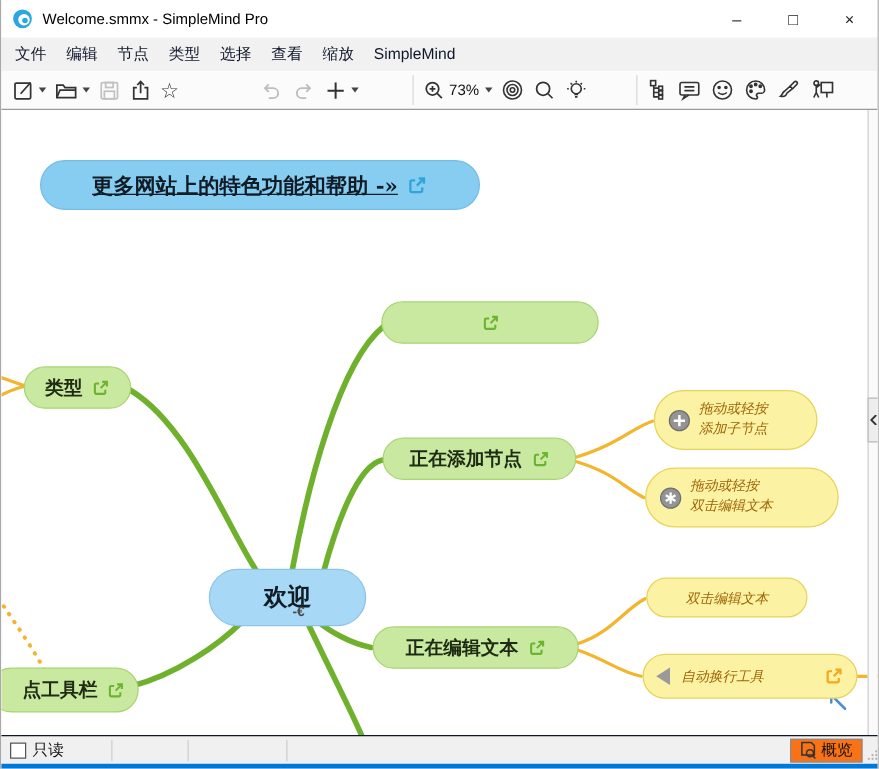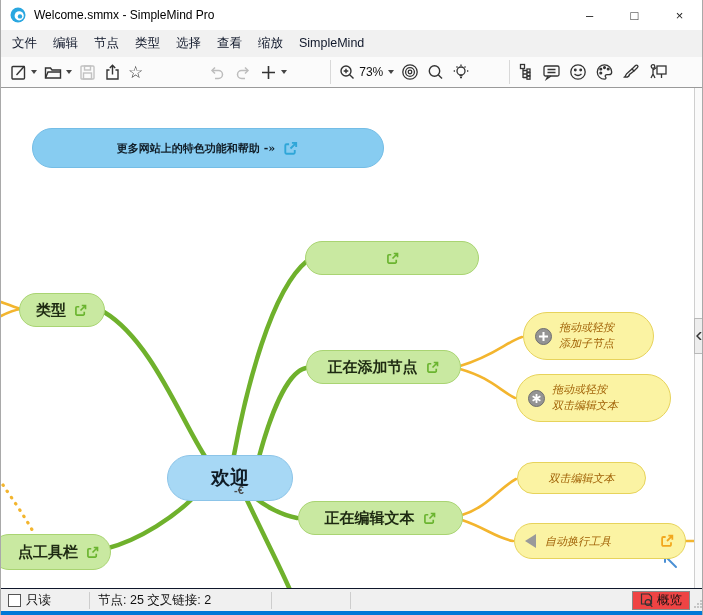--- a/index.html
+++ b/index.html
@@ -49,21 +49,21 @@
                 background:#fafafa; border-left:1px solid #cfcfcf; }
   .side-handle { position:absolute; right:0; top:230px; width:10px; height:36px;
                  background:#ededed; border:1px solid #b9b9b9; display:flex;
                  align-items:center; justify-content:center; font-size:8px; color:#333; }
   
   .statusbar { position:absolute; left:0; top:588px; width:703px; height:23px;
                background:#f0f0f0; border-top:1px solid #0f172a; display:flex; align-items:center;
                font-size:12.5px; color:#111; }
   .sb-sep { width:1px; height:17px; background:#cdcdcd; }
   .checkbox { width:13px; height:13px; border:1px solid #555; background:#fff; margin:0 5px 0 7px; }
-  .overview-btn { display:flex; align-items:center; gap:4px; border:1px solid #8a8a8a; background:#ef4444;
+  .overview-btn { display:flex; align-items:center; gap:4px; border:1px solid #8a8a8a; background:#f97316;
                   height:19px; padding:0 7px; margin-left:auto; font-size:12.5px; }
   .grip { position:absolute; right:2px; bottom:3px; width:8px; height:8px; }
   .accent-border { position:absolute; left:0; top:611px; width:703px; height:4px; background:#0078d7; }
 </style>
 </head>
 <body>
 
 <div class="window">
 
   <div class="titlebar">
@@ -249,21 +249,21 @@
       </g>
 
       <path d="M2 397 C12 412 25 430 35 449" stroke="#f3b52e" stroke-width="3.2" stroke-linecap="round" stroke-dasharray="0.5 7"></path>
 
       <g stroke="#4a8fd4" stroke-width="2" stroke-linecap="round">
         <path d="M675 479 L664 468"></path>
           <path d="M664 474 L664 468 L670 468"></path>
       </g>
     </svg>
 
-    <div class="node node-blue" style="left:31px; top:40px; width:352px; height:40px; border-radius:20px; font-size:11px;">
+    <div class="node node-blue" style="left:31px; top:40px; width:352px; height:40px; border-radius:20px; font-size:17px;text-decoration:underline;">
       <span>更多网站上的特色功能和帮助 -»</span>
       <svg width="17" height="17" viewBox="0 0 18 18" fill="none" stroke="#2fa6d8" stroke-width="2">
         <path d="M7.5 4.5 H4.8 A1.3 1.3 0 0 0 3.5 5.8 V13.2 A1.3 1.3 0 0 0 4.8 14.5 H12.2 A1.3 1.3 0 0 0 13.5 13.2 V10.5"></path>
         <path d="M9 9 L15 3 M10.5 3 H15 V7.5"></path>
       </svg>
     </div>
 
     <div class="node node-green" style="left:304px; top:153px; width:174px; height:34px; border-radius:17px;">
       <svg width="15" height="15" viewBox="0 0 18 18" fill="none" stroke="#6ab42f" stroke-width="2">
         <path d="M7.5 4.5 H4.8 A1.3 1.3 0 0 0 3.5 5.8 V13.2 A1.3 1.3 0 0 0 4.8 14.5 H12.2 A1.3 1.3 0 0 0 13.5 13.2 V10.5"></path>
@@ -350,21 +350,20 @@
       <svg width="6" height="8" viewBox="0 0 6 8">
           <path d="M5 0 L1 4 L5 8" fill="none" stroke="#333" stroke-width="1.5"></path>
         </svg>
     </div>
   </div>
 
   <div class="statusbar">
     <span class="checkbox"></span>
     <span>只读</span>
     <span class="sb-sep" style="margin-left:38px;"></span>
-    <span style="margin-left:8px;">节点: 25 交叉链接: 2</span>
     <span class="sb-sep" style="margin-left:60px;"></span>
     <span class="sb-sep" style="margin-left:78px;"></span>
     <div class="overview-btn" style="margin-right:14px;">
       <svg width="13" height="15" viewBox="0 0 13 15" fill="none" stroke="#333" stroke-width="1.2">
         <path d="M1.5 1 H9 L11.5 3.5 V11 H1.5 Z"></path>
           <circle cx="8" cy="9.5" r="2.8"></circle>
           <path d="M10 11.5 L12.3 13.8"></path>
       </svg>
       <span>概览</span>
     </div>

